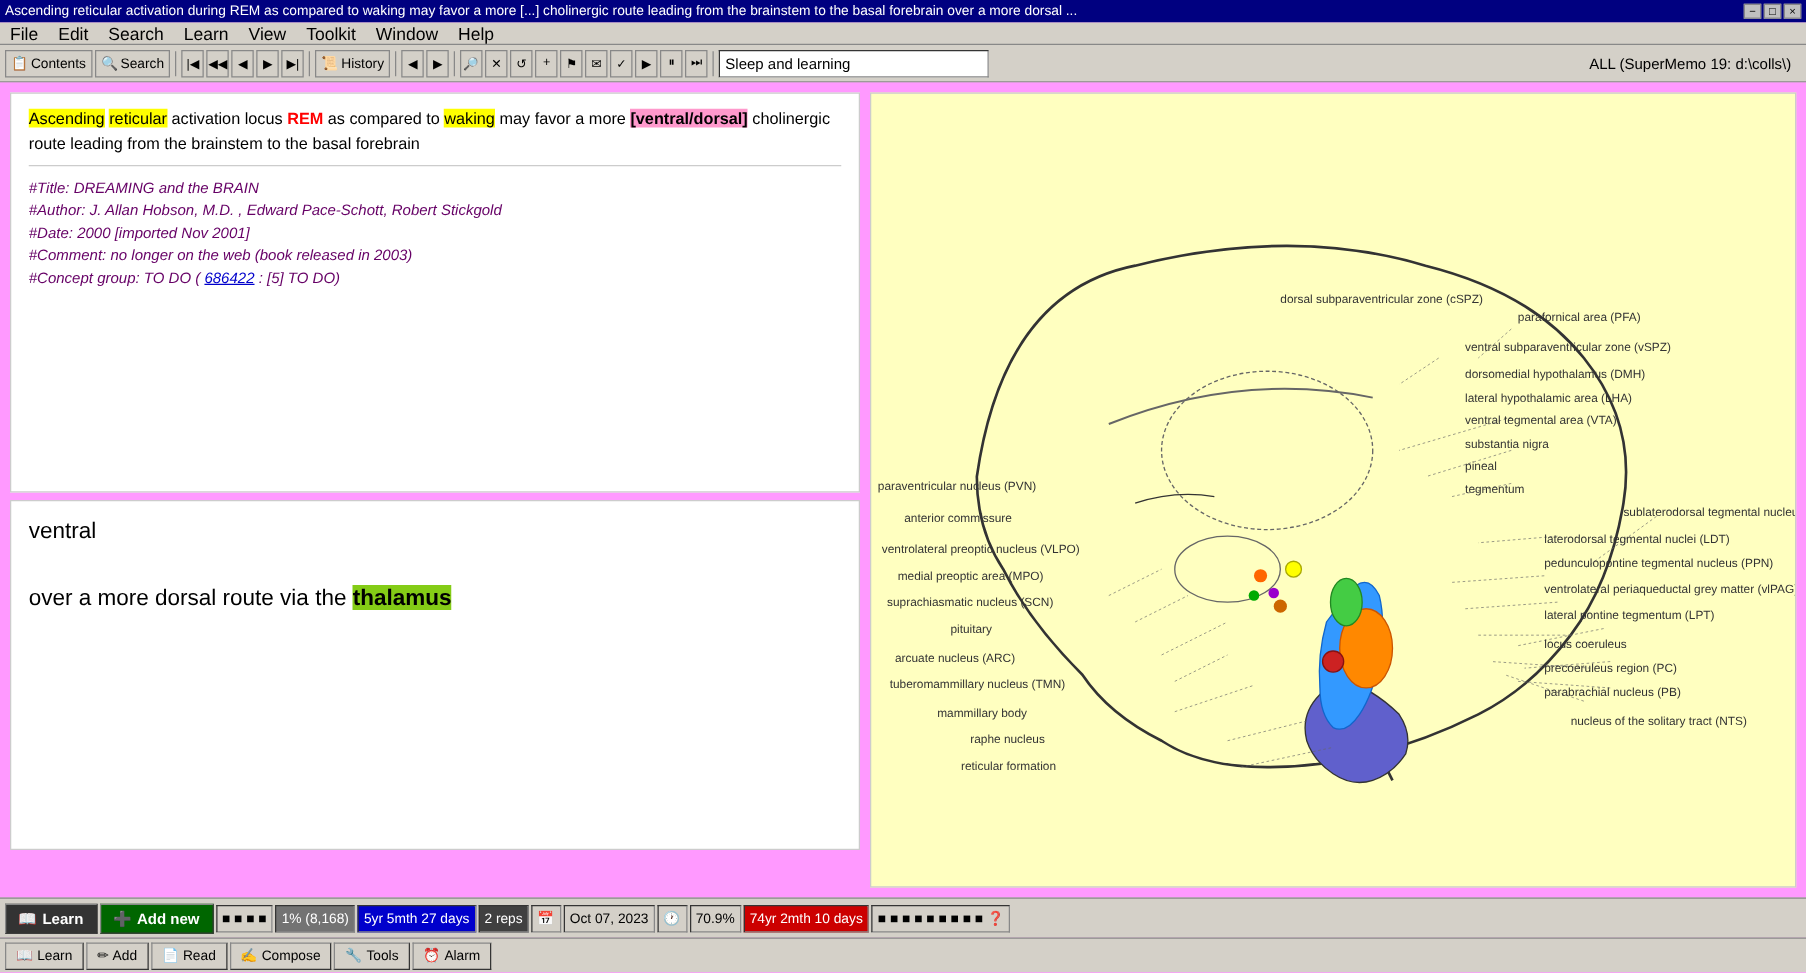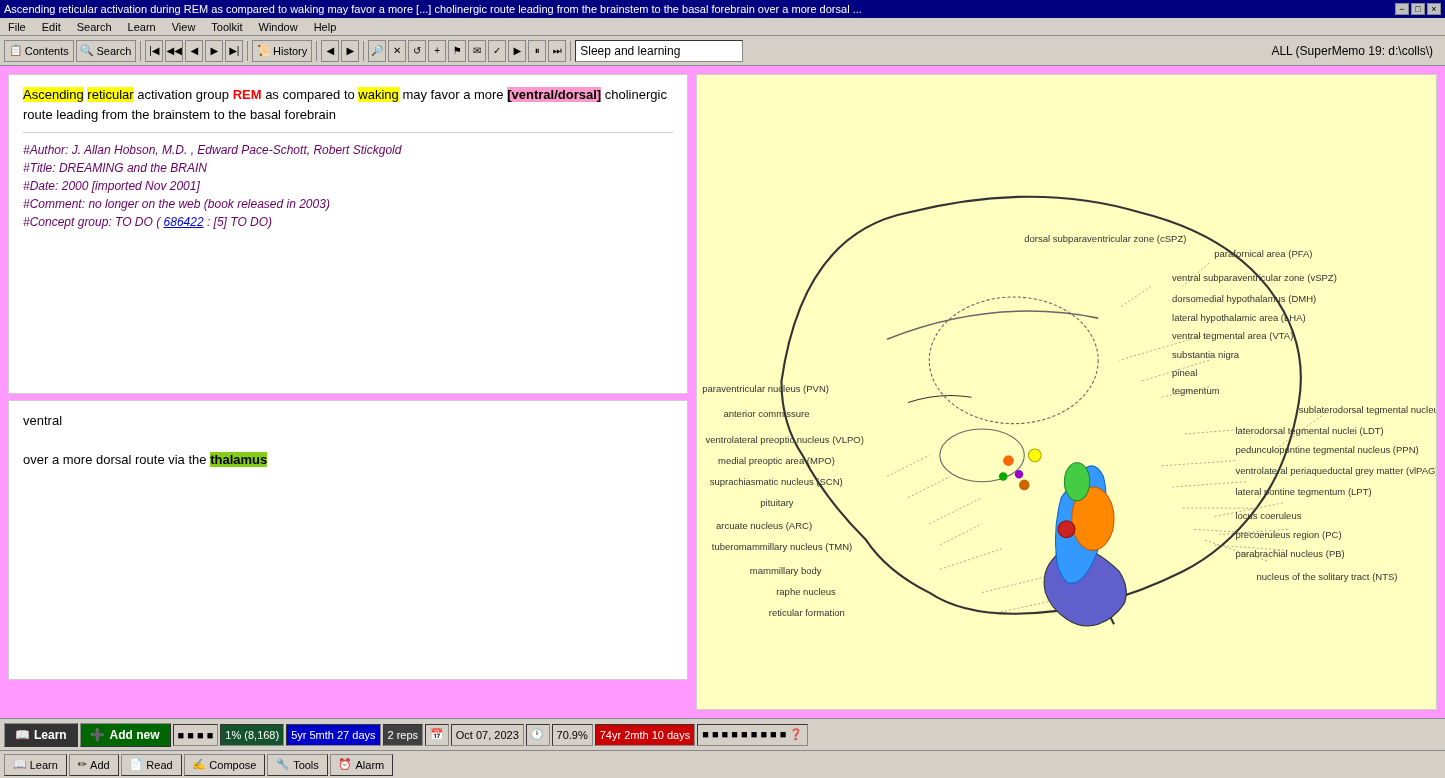--- a/index.html
+++ b/index.html
@@ -23,21 +23,21 @@
     
     #menu-bar {
       background: #d4d0c8;
       border-bottom: 1px solid #888;
       height: 18px;
       display: flex;
       align-items: center;
       padding: 0 4px;
       gap: 8px;
     }
-    .menu-item { font-size: 11px; padding: 1px 4px; cursor: pointer; }
+    .menu-item { font-size: 14px; padding: 1px 4px; cursor: pointer; }
 
     
     #toolbar {
       background: #d4d0c8;
       border-bottom: 1px solid #888;
       height: 30px;
       display: flex;
       align-items: center;
       padding: 0 4px;
       gap: 2px;
@@ -58,21 +58,21 @@
     #collection-label {
       margin-left: auto;
       font-size: 12px;
       color: #000;
       padding-right: 8px;
     }
     #title-input {
       border: 1px inset #888;
       background: white;
       height: 22px;
-      width: 168px;
+      width: 216px;
       font-size: 12px;
       padding: 0 4px;
     }
     .nav-btn {
       background: #d4d0c8;
       border: 1px solid #888;
       width: 18px;
       height: 22px;
       font-size: 10px;
       cursor: pointer;
@@ -113,21 +113,21 @@
     .metadata a { color: #0000cc; }
     .red-text { color: red; font-weight: bold; }
     .divider { border-top: 1px solid #ccc; margin: 8px 0; }
 
     
     #answer-box {
       background: white;
       border: 1px solid #ccc;
       padding: 10px 14px;
       min-height: 280px;
-      font-size: 13px;
+      font-size: 18px;
       line-height: 1.5;
     }
     .hl-teal { background: #84cc16; font-weight: bold; }
 
     
     #right-panel {
       flex: 1;
       background: #ffffc0;
       border: 1px solid #ccc;
       display: flex;
@@ -171,21 +171,21 @@
     .status-item {
       background: #d4d0c8;
       border: 1px inset #888;
       height: 22px;
       padding: 0 4px;
       font-size: 11px;
       display: flex;
       align-items: center;
       white-space: nowrap;
     }
-    .status-item.green { background: #14532d; color: white; }
+    .status-item.green { background: #737373; color: white; }
     .status-item.blue { background: #0000cc; color: white; text-align: center; }
     .status-item.orange { background: #404040; color: white; }
     .status-item.red { background: #cc0000; color: white; }
 
     
     #bottom-toolbar {
       background: #d4d0c8;
       height: 28px;
       display: flex;
       align-items: center;
@@ -269,43 +269,43 @@
 
 <div id="main-area">
 
   <div id="left-panel">
 
     <div id="question-box">
       <p>
         <span class="hl-yellow">Ascending</span>
         <span> </span>
         <span class="hl-yellow">reticular</span>
-        <span> activation group </span>
+        <span> activation locus </span>
         <span class="red-text hl-underline">REM</span>
         <span> as compared to </span>
         <span class="hl-yellow hl-underline">waking</span>
         <span> may favor a more </span>
         <span style="background:#ff99cc; font-weight:bold;margin-top:19px;">[ventral/dorsal]</span>
         <span> cholinergic route leading from the </span>
         <span class="hl-underline">brainstem</span>
         <span> to the basal forebrain</span>
       </p>
 
       <div class="divider"></div>
 
       <div class="metadata">
         <div>
+          <span>#Title:</span>
+          <span> </span>
+          <span>DREAMING and the BRAIN</span>
+        </div>
+        <div>
           <span>#Author:</span>
           <span> </span>
           <span>J. Allan Hobson, M.D. , Edward Pace-Schott, Robert Stickgold</span>
-        </div>
-        <div>
-          <span>#Title:</span>
-          <span> </span>
-          <span>DREAMING and the BRAIN</span>
         </div>
         <div>
           <span>#Date:</span>
           <span> </span>
           <span>2000 [imported Nov 2001]</span>
         </div>
         <div>
           <span>#Comment:</span>
           <span> </span>
           <span>no longer on the web (book released in 2003)</span>

